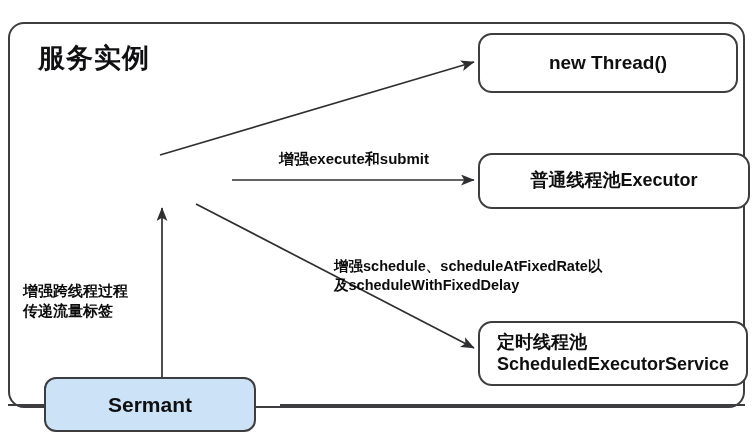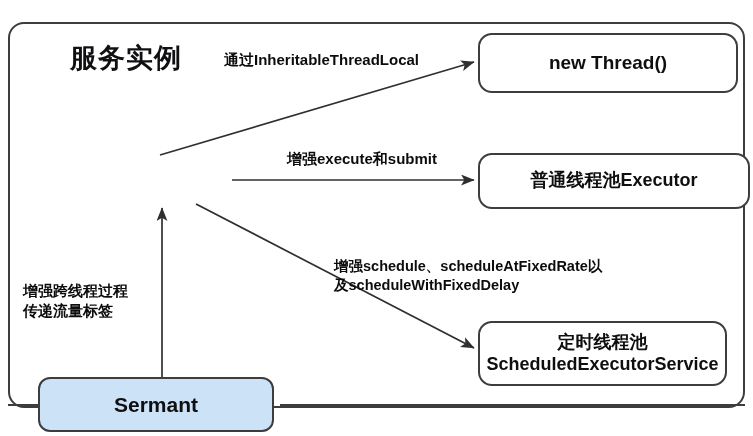--- a/index.html
+++ b/index.html
@@ -23,21 +23,20 @@
     width: 753px;
     height: 436px;
     pointer-events: none;
   }
   .node {
     position: absolute;
     box-sizing: border-box;
     display: flex;
     align-items: center;
     justify-content: center;
-    text-align: center;
     border: 2px solid #3d3d40;
     border-radius: 14px;
     background: #ffffff;
     color: #0f0f10;
     font-weight: bold;
     line-height: 1.22;
     white-space: pre-line;
   }
   .node.accent {
     background: #cbe2f7;
@@ -92,36 +91,35 @@
 
     <path d="M 196 204 L 474 348" fill="none" stroke="#2f2f32" stroke-width="1.7" marker-end="url(#ah)"></path>
 
     <path d="M 162 378 L 162 208" fill="none" stroke="#2f2f32" stroke-width="1.7" marker-end="url(#ah)"></path>
 
     <path d="M 44 405 L 8 405" fill="none" stroke="#3d3d40" stroke-width="2"></path>
 
     <path d="M 280 405 L 745 405" fill="none" stroke="#3d3d40" stroke-width="2"></path>
   </svg>
 
-  <div class="title-text" style="left:38px; top:40px; font-size:27px;margin-left:32px;">服务实例</div>
+  <div class="title-text" style="left:38px; top:40px; font-size:27px;">服务实例</div>
 
-  <div class="label" style="left:224px; top:50px; font-size:15px; width:250px;">通过InheritableThreadLocal</div>
 
-  <div class="label" style="left:279px; top:149px; font-size:15px; width:205px;margin-left:8px;">增强execute和submit</div>
+  <div class="label" style="left:279px; top:149px; font-size:15px; width:205px;">增强execute和submit</div>
 
   <div class="label" style="left:334px; top:233px; font-size:14.5px; width:330px;margin-top:24px;">增强schedule、scheduleAtFixedRate以
 及scheduleWithFixedDelay</div>
 
   <div class="label" style="left:23px; top:281px; font-size:15px; width:150px;">增强跨线程过程
 传递流量标签</div>
 
 
   <div class="node" style="left:478px; top:33px; width:260px; height:60px; font-size:19px;">new Thread()</div>
 
   <div class="node" style="left:478px; top:153px; width:272px; height:56px; font-size:18px;">普通线程池Executor</div>
 
-  <div class="node" style="left:478px; top:321px; width:249px; height:65px; font-size:18px;">定时线程池
+  <div class="node" style="left:478px; top:321px; width:270px; height:65px; font-size:18px;">定时线程池
 ScheduledExecutorService</div>
 
-  <div class="node accent" style="left:38px; top:377px; width:236px; height:55px; font-size:21px;">Sermant</div>
+  <div class="node accent" style="left:44px; top:377px; width:212px; height:55px; font-size:21px;">Sermant</div>
 
 
 </div>
 
 </body></html>

